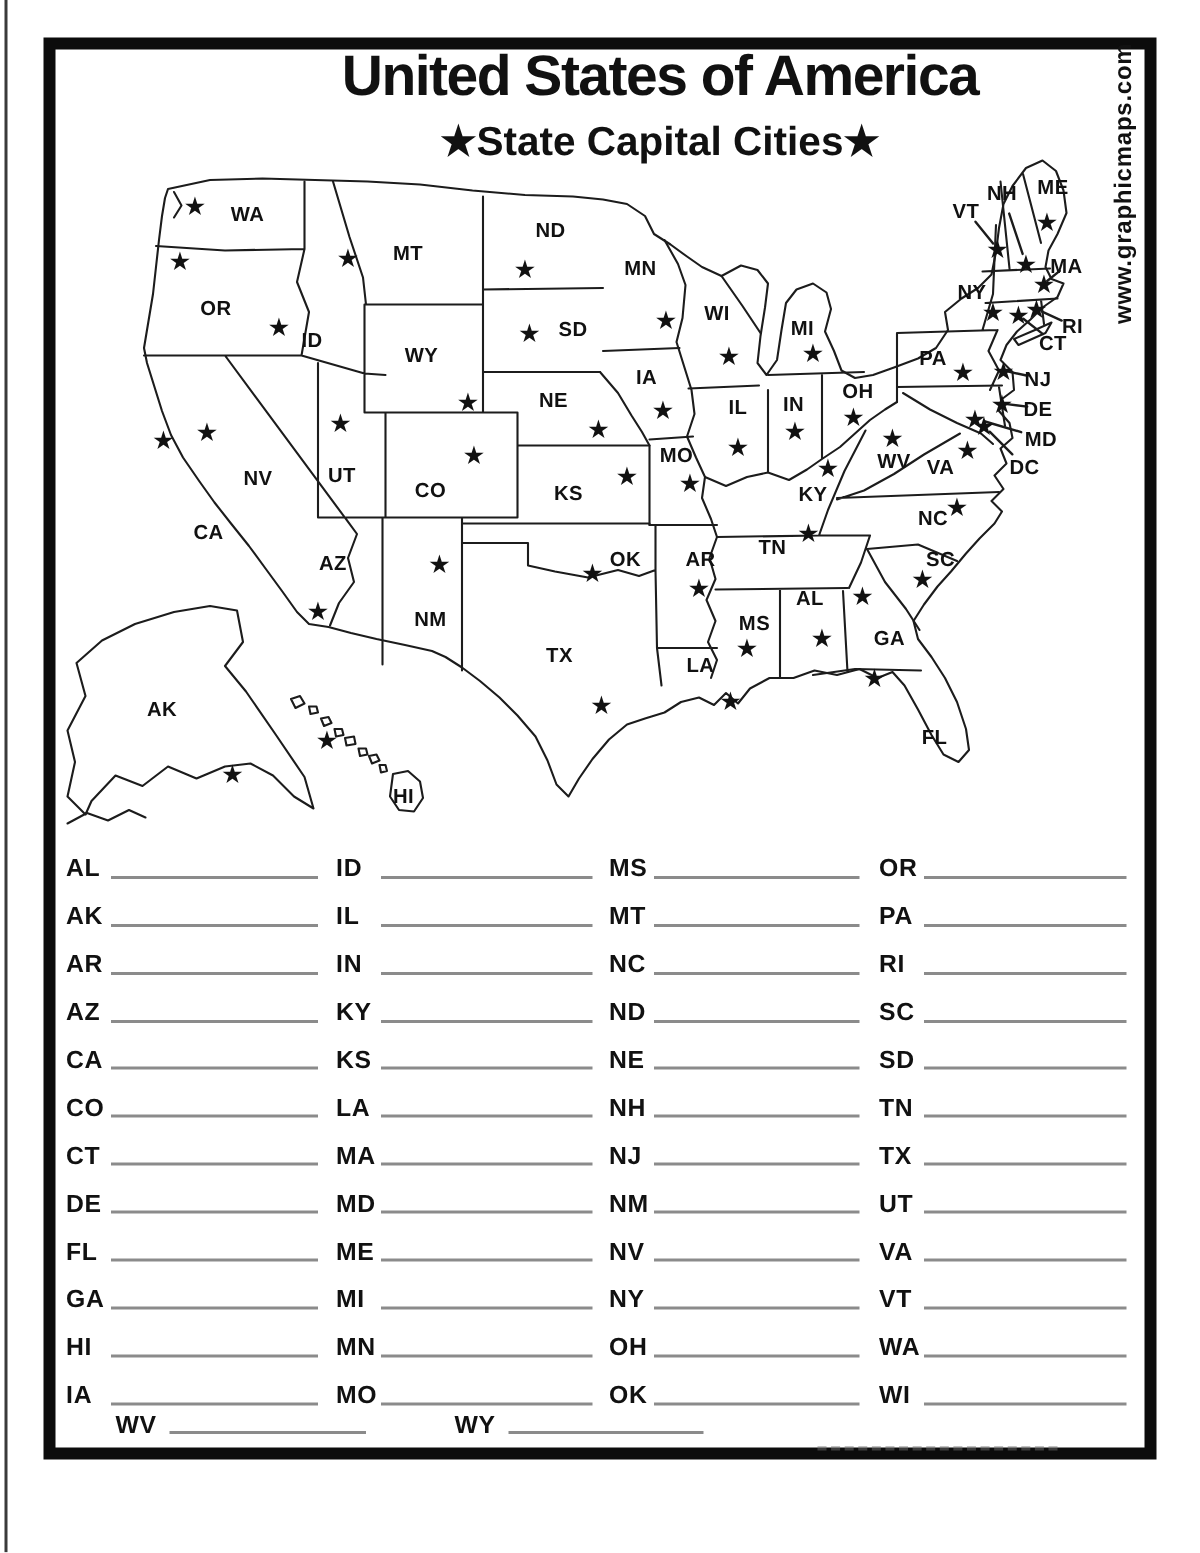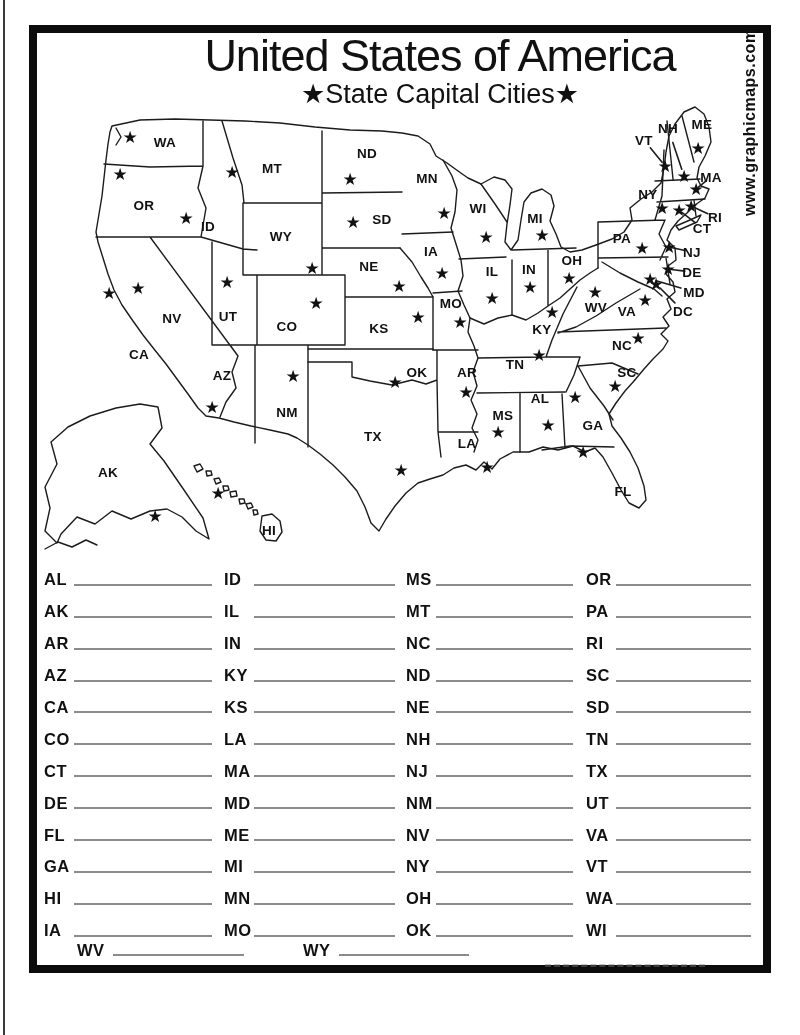--- a/index.html
+++ b/index.html
@@ -2,23 +2,23 @@
 <html><head>
 <meta charset="utf-8">
 <style>
   html,body{margin:0;padding:0;background:#ffffff;}
   .page{position:relative;width:800px;height:1035px;background:#fff;overflow:hidden;
         font-family:"Liberation Sans",sans-serif;color:#111;}
   .scan-edge{position:absolute;left:3px;top:0;width:2px;height:1035px;background:#3a3a3a;}
   .frame{position:absolute;left:29px;top:25px;width:742px;height:948px;
          border:8px solid #0c0c0c;box-sizing:border-box;background:#fff;}
   .title{position:absolute;left:110px;top:30px;width:660px;text-align:center;
-         font-size:45px;font-weight:normal;letter-spacing:-1px;white-space:nowrap;}
+         font-size:38px;font-weight:bold;letter-spacing:-1px;white-space:nowrap;}
   .subtitle{position:absolute;left:110px;top:78px;width:660px;text-align:center;
-         font-size:27px;font-weight:normal;letter-spacing:0;}
+         font-size:27px;font-weight:bold;letter-spacing:0;}
   .website{position:absolute;left:741px;top:216px;width:190px;height:20px;
          transform:rotate(-90deg);transform-origin:0 0;
          font-size:16px;font-weight:bold;letter-spacing:.5px;white-space:nowrap;}
   svg.map{position:absolute;left:0;top:0;}
   .map path, .map line{stroke:#1c1c1c;fill:none;stroke-width:1.4;stroke-linejoin:round;stroke-linecap:round;}
   .map path.land{fill:#ffffff;}
   .map text{font-family:"Liberation Sans",sans-serif;}
   .map text.st-label{font-size:13.5px;font-weight:bold;fill:#111;text-anchor:middle;letter-spacing:.3px;}
   .map text.st-star{font-size:17px;fill:#111;text-anchor:middle;stroke:none;}
   .map line.callout{stroke-width:1.6;}

